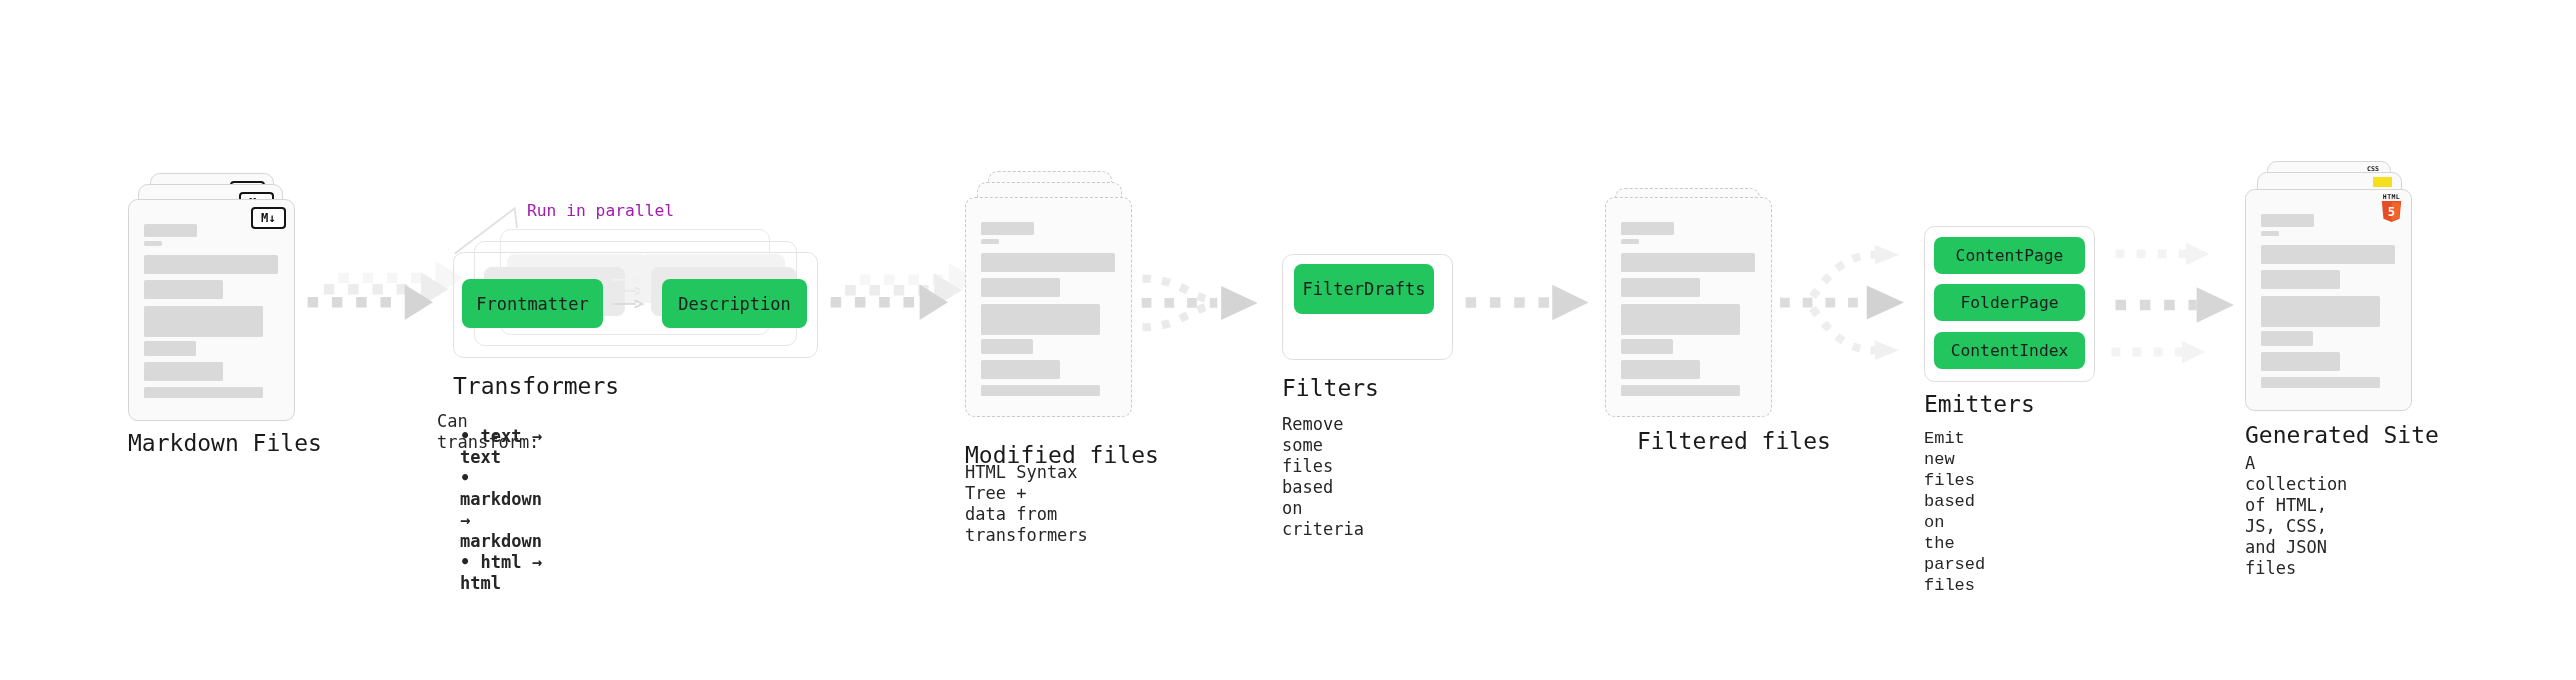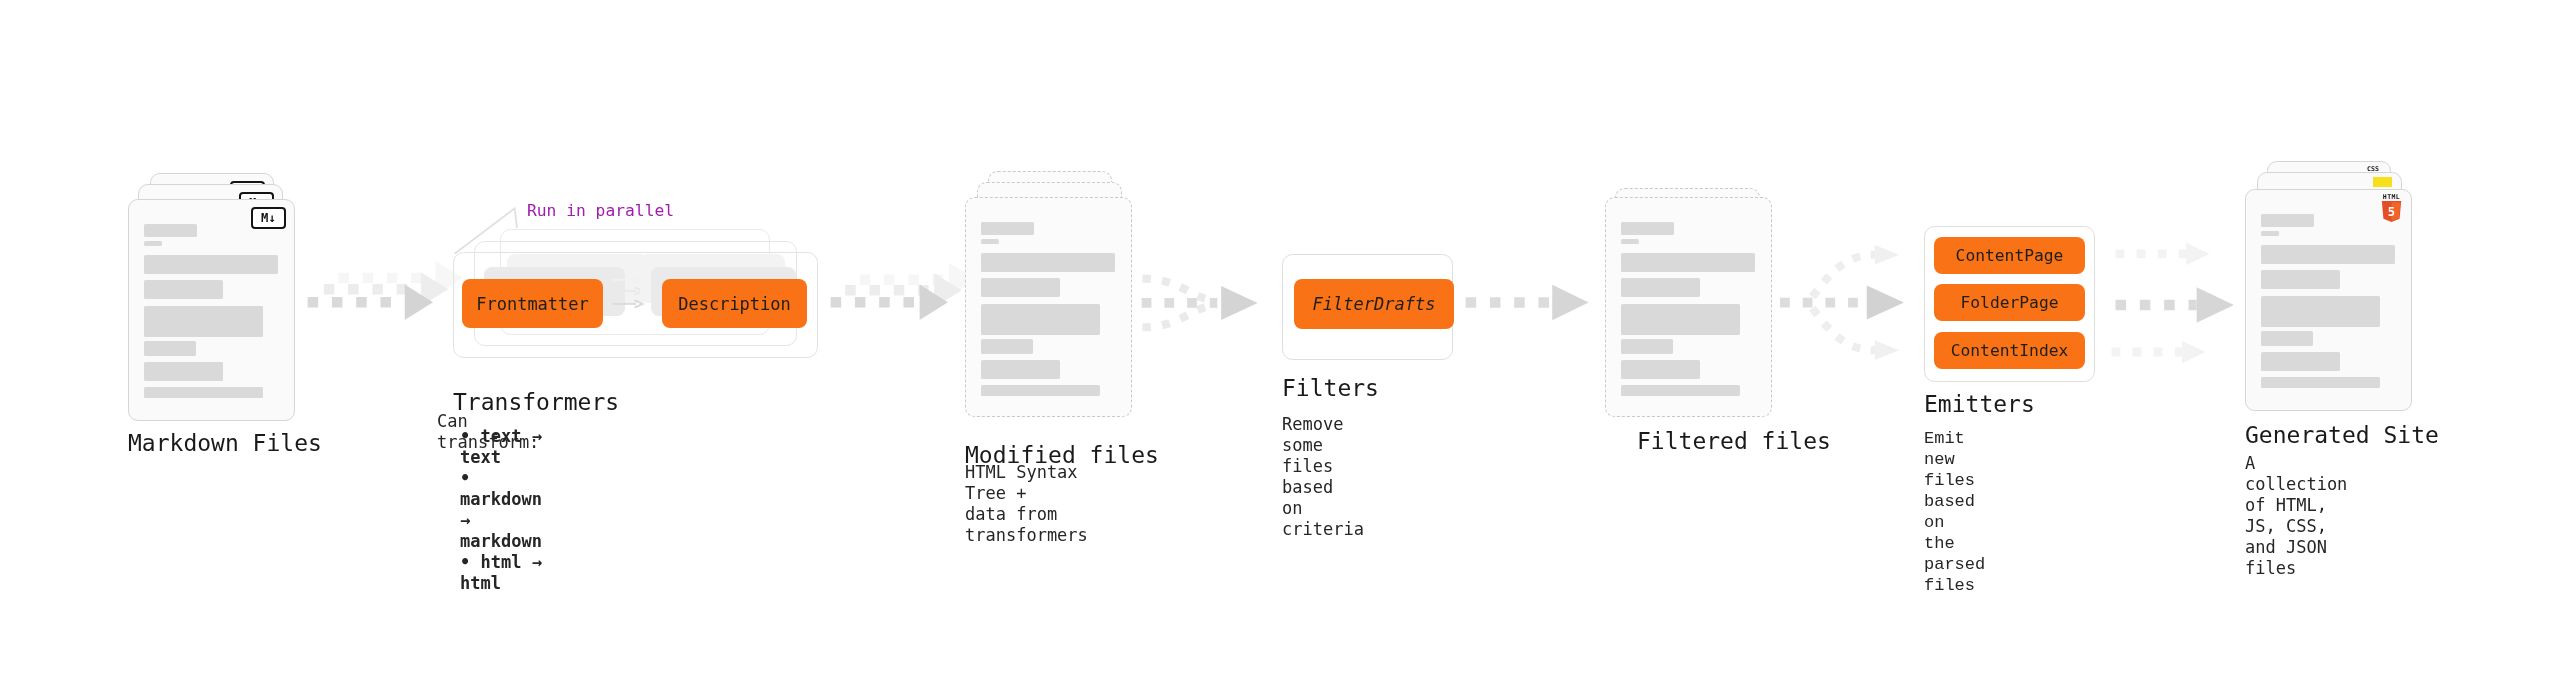--- a/index.html
+++ b/index.html
@@ -26,21 +26,21 @@
 
   .md-badge{position:absolute;top:6.5px;right:8.1px;width:31px;height:18.7px;border:2.4px solid #141414;
             border-radius:4.1px;background:#fff;color:#141414;font-weight:bold;font-size:12.2px;
             line-height:18.7px;text-align:center;}
 
   
   .frame{position:absolute;border:1.6px solid #e2e2e2;border-radius:10.6px;box-sizing:border-box;background:transparent;}
   .frame.filled{background:#fff;border-color:#dedede;}
 
   
-  .pill{position:absolute;background:#f97316;border-radius:8.1px;display:flex;align-items:center;
+  .pill{position:absolute;background:#22c55e;border-radius:8.1px;display:flex;align-items:center;
         justify-content:center;font-size:17px;color:#1e1e1e;white-space:nowrap;}
   .pill.ghost1{background:#eaeaea;}
   .pill.ghost2{background:#f3f3f3;}
   .pill.emit{font-size:16.3px;}
 
   .h{position:absolute;font-size:23px;color:#1a1a1a;white-space:nowrap;}
   .sub{position:absolute;font-size:17px;line-height:21px;color:#262626;white-space:pre-line;}
   .note{position:absolute;font-size:16.3px;color:#a21caf;white-space:nowrap;}
 
   
@@ -115,21 +115,21 @@
     </svg>
     <svg class="abs" style="left:612px;top:299px;" width="37" height="9.8" viewBox="0 0 46 12">
       <path d="M 1 6 H 30" stroke="#dcdcdc" stroke-width="2.5" fill="none"></path>
       <polyline points="28,1.5 38,6 28,10.5" stroke="#dcdcdc" stroke-width="2.5" fill="none"></polyline>
     </svg>
 
     <div class="pill ghost2" style="left:640px;top:254px;width:145px;height:49px;"></div>
     <div class="pill ghost1" style="left:651px;top:267px;width:145px;height:49px;"></div>
     <div class="pill" style="left:662px;top:279px;width:145px;height:49px;">Description</div>
 
-    <div class="h" style="left:453px;top:373px;margin-top:16px;">Transformers</div>
+    <div class="h" style="left:453px;top:373px;">Transformers</div>
     <div class="sub" style="left:437px;top:411px;">Can transform:</div>
     <div class="sub" style="left:460px;top:426px;font-weight:bold;">• text → text
 • markdown → markdown
 • html → html</div>
   </div>
 
   <svg class="abs" style="left:822px;top:257px;" width="171" height="89" viewBox="0 0 210 110">
     <g transform="translate(36,-28)">
       <line x1="10" y1="56" x2="120" y2="56" stroke="#f6f6f6" stroke-width="13" stroke-dasharray="13 17"></line>
       <polygon points="120,35 154,56 120,77" fill="#f7f7f7"></polygon>
@@ -162,21 +162,21 @@
 
   <svg class="abs" style="left:1136px;top:258px;" width="146" height="98" viewBox="0 0 180 120">
     <path d="M 8 25 C 55 25 68 50 100 53" stroke="#eaeaea" stroke-width="10" stroke-dasharray="10 14" fill="none"></path>
     <path d="M 8 85 C 55 85 68 60 100 57" stroke="#eaeaea" stroke-width="10" stroke-dasharray="10 14" fill="none"></path>
     <line x1="7" y1="55" x2="100" y2="55" stroke="#dcdcdc" stroke-width="12" stroke-dasharray="12 16"></line>
     <polygon points="105,34 150,55 105,76" fill="#d4d4d4"></polygon>
   </svg>
 
   <div class="grp">
     <div class="frame filled" style="left:1282px;top:254px;width:171px;height:106px;"></div>
-    <div class="pill" style="left:1294px;top:279px;width:160px;height:50px;font-style:italic;">FilterDrafts</div>
+    <div class="pill" style="left:1294px;top:264px;width:140px;height:50px;">FilterDrafts</div>
     <div class="h" style="left:1282px;top:375px;">Filters</div>
     <div class="sub" style="left:1282px;top:414px;">Remove some files based
 on criteria</div>
   </div>
 
   <svg class="abs" style="left:1459px;top:258px;" width="146" height="89" viewBox="0 0 180 110">
     <line x1="8" y1="55" x2="115" y2="55" stroke="#dcdcdc" stroke-width="13" stroke-dasharray="13 17"></line>
     <polygon points="115,33 160,55 115,77" fill="#d6d6d6"></polygon>
   </svg>
 

